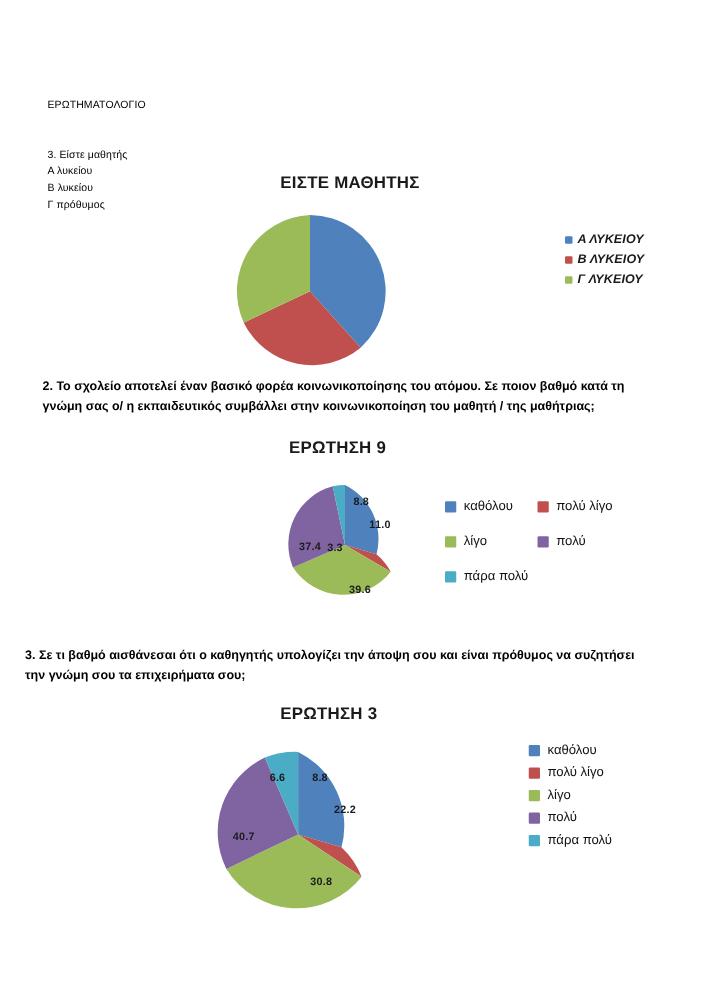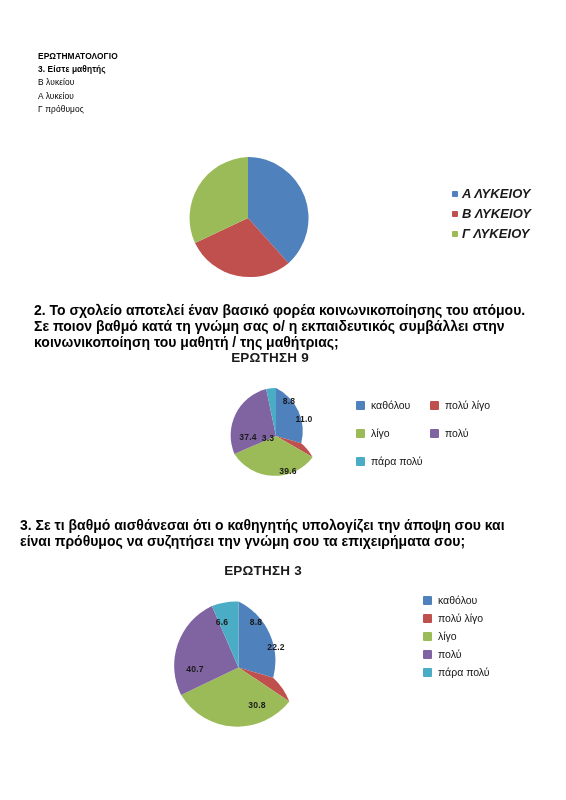--- a/index.html
+++ b/index.html
@@ -28,26 +28,26 @@
     left: 38px;
     top: 50px;
     width: 420px;
   }
   .hdr-line {
     font-size: 8.4px;
     line-height: 13.2px;
     letter-spacing: .1px;
     white-space: nowrap;
   }
-  .hdr-bold { font-weight: bold; }
+  .hdr-bold { font-weight: normal; margin-top: 27px; }
 
   
   .question {
     position: absolute;
-    font-size: 14px;
+    font-size: 10px;
     font-weight: bold;
     line-height: 16px;
     color: #000;
   }
   #question2 { left: 34px; top: 302px; width: 500px; }
   #question3 { left: 20px; top: 517px; width: 496px; }
 
   
   .chart-block { position: absolute; }
   .chart-title {
@@ -82,21 +82,21 @@
     flex: 0 0 auto;
     border-radius: 1px;
   }
   .legend-label { display: inline-block; }
 
   
   #legend1 { left: 452px; top: 186px; }
   #legend1 .legend-item { margin-bottom: 5px; }
   #legend1 .swatch { width: 6px; height: 6px; margin-right: 4px; }
   #legend1 .legend-label {
-    font-size: 13px;
+    font-size: 10px;
     font-style: italic;
     font-weight: bold;
     color: #1a1a1a;
     letter-spacing: .1px;
   }
 
   
   #legend2 {
     left: 356px;
     top: 391px;
@@ -129,26 +129,27 @@
   #chart3 .pie-wrap { margin: 22px 0 0 23px; width: 135px; height: 135px; }
 </style>
 </head>
 <body>
 
 <div class="page">
 
   <div class="header-block">
     <div class="hdr-line hdr-bold">ΕΡΩΤΗΜΑΤΟΛΟΓΙΟ</div>
     <div class="hdr-line hdr-bold">3. Είστε μαθητής</div>
+    <div class="hdr-line">Α λυκείου</div>
     <div class="hdr-line">Β λυκείου</div>
-    <div class="hdr-line">Α λυκείου</div>
     <div class="hdr-line">Γ πρόθυμος</div>
   </div>
 
   <div class="chart-block" id="chart1">
+    <div class="chart-title">ΕΙΣΤΕ ΜΑΘΗΤΗΣ</div>
     <div class="pie-wrap">
       <svg class="pie" width="124" height="124" viewBox="0 0 124 124">
 
         <path d="M62 62 L62 1 A61 61 0 0 1 102.5 107.2 Z" fill="#4F81BD"></path>
 
         <path d="M62 62 L102.5 107.2 A61 61 0 0 1 9.0 87.1 Z" fill="#C0504D"></path>
 
         <path d="M62 62 L9.0 87.1 A61 61 0 0 1 62 1 Z" fill="#9BBB59"></path>
       </svg>
     </div>

